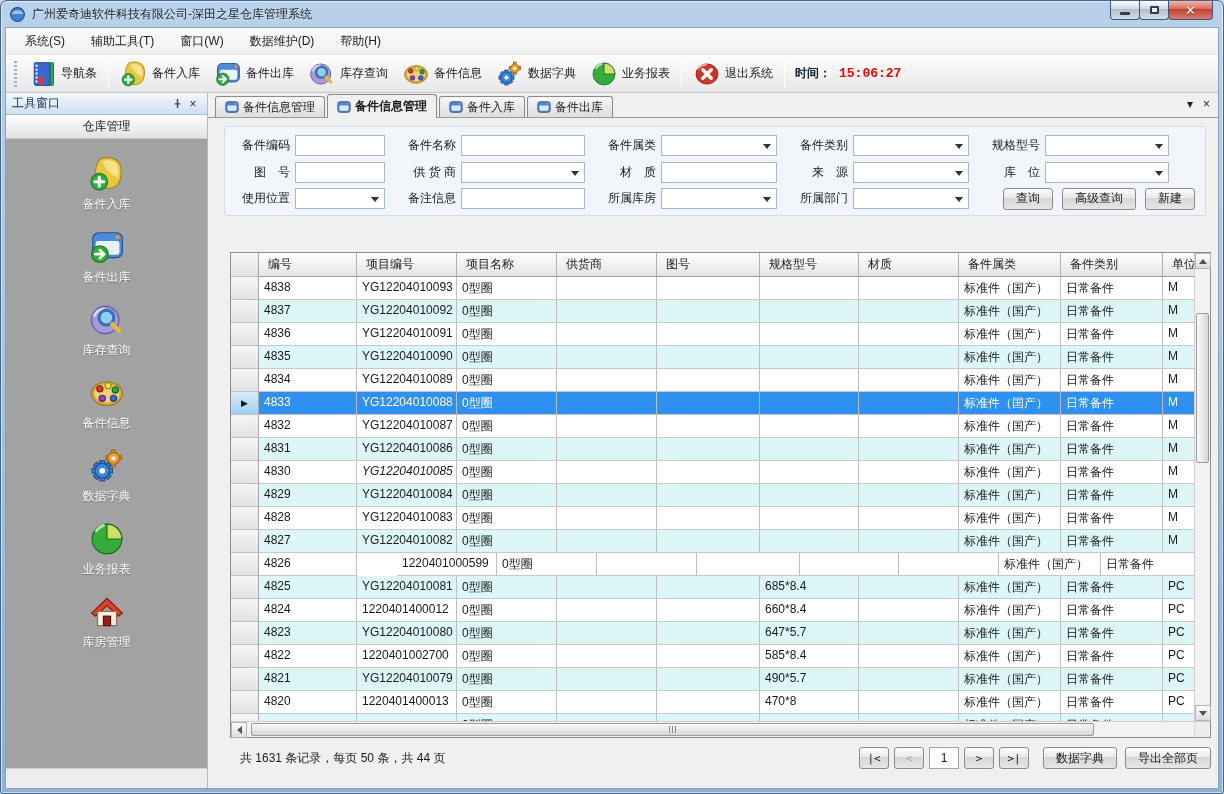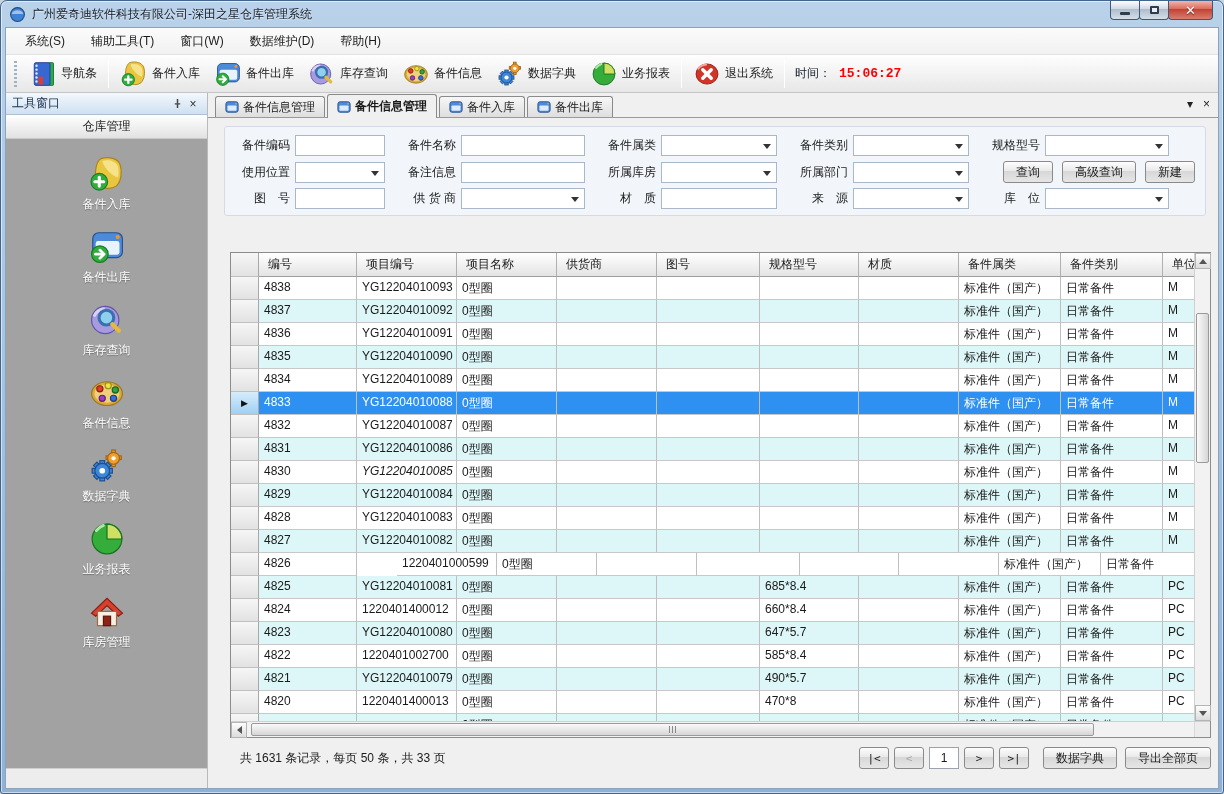--- a/index.html
+++ b/index.html
@@ -22,21 +22,21 @@
   
   .client{position:absolute;left:4px;top:26px;right:4px;bottom:4px;background:#f0f0f0;display:flex;flex-direction:column;border:1px solid #8ba3bd;}
   .menubar{height:27px;flex:none;background:linear-gradient(#fbfbfb,#f1f1f1);display:flex;align-items:center;padding-left:6px;border-bottom:1px solid #e3e3e3;}
   .menu-item{padding:4px 13px;cursor:default;}
   .toolbar{height:38px;flex:none;background:linear-gradient(#fefefe,#e7e7e7);border-bottom:1px solid #c6c6c6;display:flex;align-items:center;padding:0 6px;}
   .tb-grip{width:3px;height:26px;margin:0 5px 0 2px;background:repeating-linear-gradient(180deg,#9fb3c6 0 2px,transparent 2px 4px);}
   .tb-item{display:flex;align-items:center;gap:4px;padding:3px 7px;border-radius:3px;cursor:default;}
   .tb-item .ico{width:28px;height:28px;flex:none;}
   .tb-sep{width:1px;height:28px;background:#c0c0c0;border-right:1px solid #fff;margin:0 4px;}
   .tb-time{display:flex;align-items:center;margin-left:6px;}
-  .tb-time .lbl{font-weight:normal;color:#16202c;}
+  .tb-time .lbl{font-weight:bold;color:#16202c;}
   .tb-time .val{color:#fe0000;font-weight:bold;margin-left:8px;font-family:"Liberation Mono","DejaVu Sans Mono",monospace;font-size:13px;}
   
   .main{flex:1;display:flex;min-height:0;}
   .sidebar{width:202px;flex:none;display:flex;flex-direction:column;border-right:1px solid #b9b9b9;background:#f0f0f0;}
   .sb-head{height:22px;flex:none;background:linear-gradient(#f3f8fd,#cfe0f1);border-bottom:1px solid #aebfd2;display:flex;align-items:center;padding:0 6px;color:#1d3chan;}
   .sb-head .t{flex:1;color:#1c3least;}
   .sb-head span{color:#17304e;}
   .sb-head .hbtn{width:16px;height:16px;display:flex;align-items:center;justify-content:center;color:#333;}
   .sb-group{height:24px;flex:none;background:linear-gradient(#ffffff,#e2e2e2);border-bottom:1px solid #c9c9c9;display:flex;align-items:center;justify-content:center;color:#222;}
   .sb-body{flex:1;background:#a2a2a2;display:flex;flex-direction:column;align-items:center;padding-top:16px;overflow:hidden;}
@@ -409,52 +409,52 @@
                 <div class="f-lab" style="width: 64px;">备件属类</div>
                 <div class="f-sel" style="width: 116px;"></div>
                 <span style="width: 12px; flex: 0 0 auto;"></span>
                 <div class="f-lab" style="width: 64px;">备件类别</div>
                 <div class="f-sel" style="width: 116px;"></div>
                 <span style="width: 12px; flex: 0 0 auto;"></span>
                 <div class="f-lab" style="width: 64px;">规格型号</div>
                 <div class="f-sel" style="width: 124px;"></div>
               </div>
               <div class="form-row">
+                <div class="f-lab" style="width: 62px;">图　号</div>
+                <input class="f-inp" style="width: 90px;">
+                <span style="width: 12px; flex: 0 0 auto;"></span>
+                <div class="f-lab" style="width: 64px;">供 货 商</div>
+                <div class="f-sel" style="width: 124px;"></div>
+                <span style="width: 12px; flex: 0 0 auto;"></span>
+                <div class="f-lab" style="width: 64px;">材　质</div>
+                <input class="f-inp" style="width: 116px;">
+                <span style="width: 12px; flex: 0 0 auto;"></span>
+                <div class="f-lab" style="width: 64px;">来　源</div>
+                <div class="f-sel" style="width: 116px;"></div>
+                <span style="width: 12px; flex: 0 0 auto;"></span>
+                <div class="f-lab" style="width: 64px;">库　位</div>
+                <div class="f-sel" style="width: 124px;"></div>
+              </div>
+              <div class="form-row">
                 <div class="f-lab" style="width: 62px;">使用位置</div>
                 <div class="f-sel" style="width: 90px;"></div>
                 <span style="width: 12px; flex: 0 0 auto;"></span>
                 <div class="f-lab" style="width: 64px;">备注信息</div>
                 <input class="f-inp" style="width: 124px;">
                 <span style="width: 12px; flex: 0 0 auto;"></span>
                 <div class="f-lab" style="width: 64px;">所属库房</div>
                 <div class="f-sel" style="width: 116px;"></div>
                 <span style="width: 12px; flex: 0 0 auto;"></span>
                 <div class="f-lab" style="width: 64px;">所属部门</div>
                 <div class="f-sel" style="width: 116px;"></div>
                 <div class="form-btns">
                   <div class="btn">查询</div>
                   <div class="btn">高级查询</div>
                   <div class="btn">新建</div>
                 </div>
-              </div>
-              <div class="form-row">
-                <div class="f-lab" style="width: 62px;">图　号</div>
-                <input class="f-inp" style="width: 90px;">
-                <span style="width: 12px; flex: 0 0 auto;"></span>
-                <div class="f-lab" style="width: 64px;">供 货 商</div>
-                <div class="f-sel" style="width: 124px;"></div>
-                <span style="width: 12px; flex: 0 0 auto;"></span>
-                <div class="f-lab" style="width: 64px;">材　质</div>
-                <input class="f-inp" style="width: 116px;">
-                <span style="width: 12px; flex: 0 0 auto;"></span>
-                <div class="f-lab" style="width: 64px;">来　源</div>
-                <div class="f-sel" style="width: 116px;"></div>
-                <span style="width: 12px; flex: 0 0 auto;"></span>
-                <div class="f-lab" style="width: 64px;">库　位</div>
-                <div class="f-sel" style="width: 124px;"></div>
               </div>
             </div>
 
           <div class="grid">
             <div class="grid-top">
               <div class="grid-view" id="grid-view">
                   <div class="g-row header">
                     <div class="g-sel" style="width: 28px;"></div>
                     <div class="g-cell" style="width: 98px;">编号</div>
                     <div class="g-cell" style="width: 100px;">项目编号</div>
@@ -747,21 +747,21 @@
                     <i></i>
                     <i></i>
                     <i></i>
                   </div>
               </div>
               <div class="corner"></div>
             </div>
           </div>
 
           <div class="pager-bar">
-            <span class="pg-summary">共 1631 条记录，每页 50 条，共 33 页</span>
+            <span class="pg-summary">共 1631 条记录，每页 50 条，共 44 页</span>
             <div class="pg-ctl">
               <div class="pg-btn">|&lt;</div>
               <div class="pg-btn disabled">&lt;</div>
               <div class="pg-page">1</div>
               <div class="pg-btn">&gt;</div>
               <div class="pg-btn">&gt;|</div>
             </div>
             <div class="pg-exports">
               <div class="btn">数据字典</div>
               <div class="btn">导出全部页</div>

